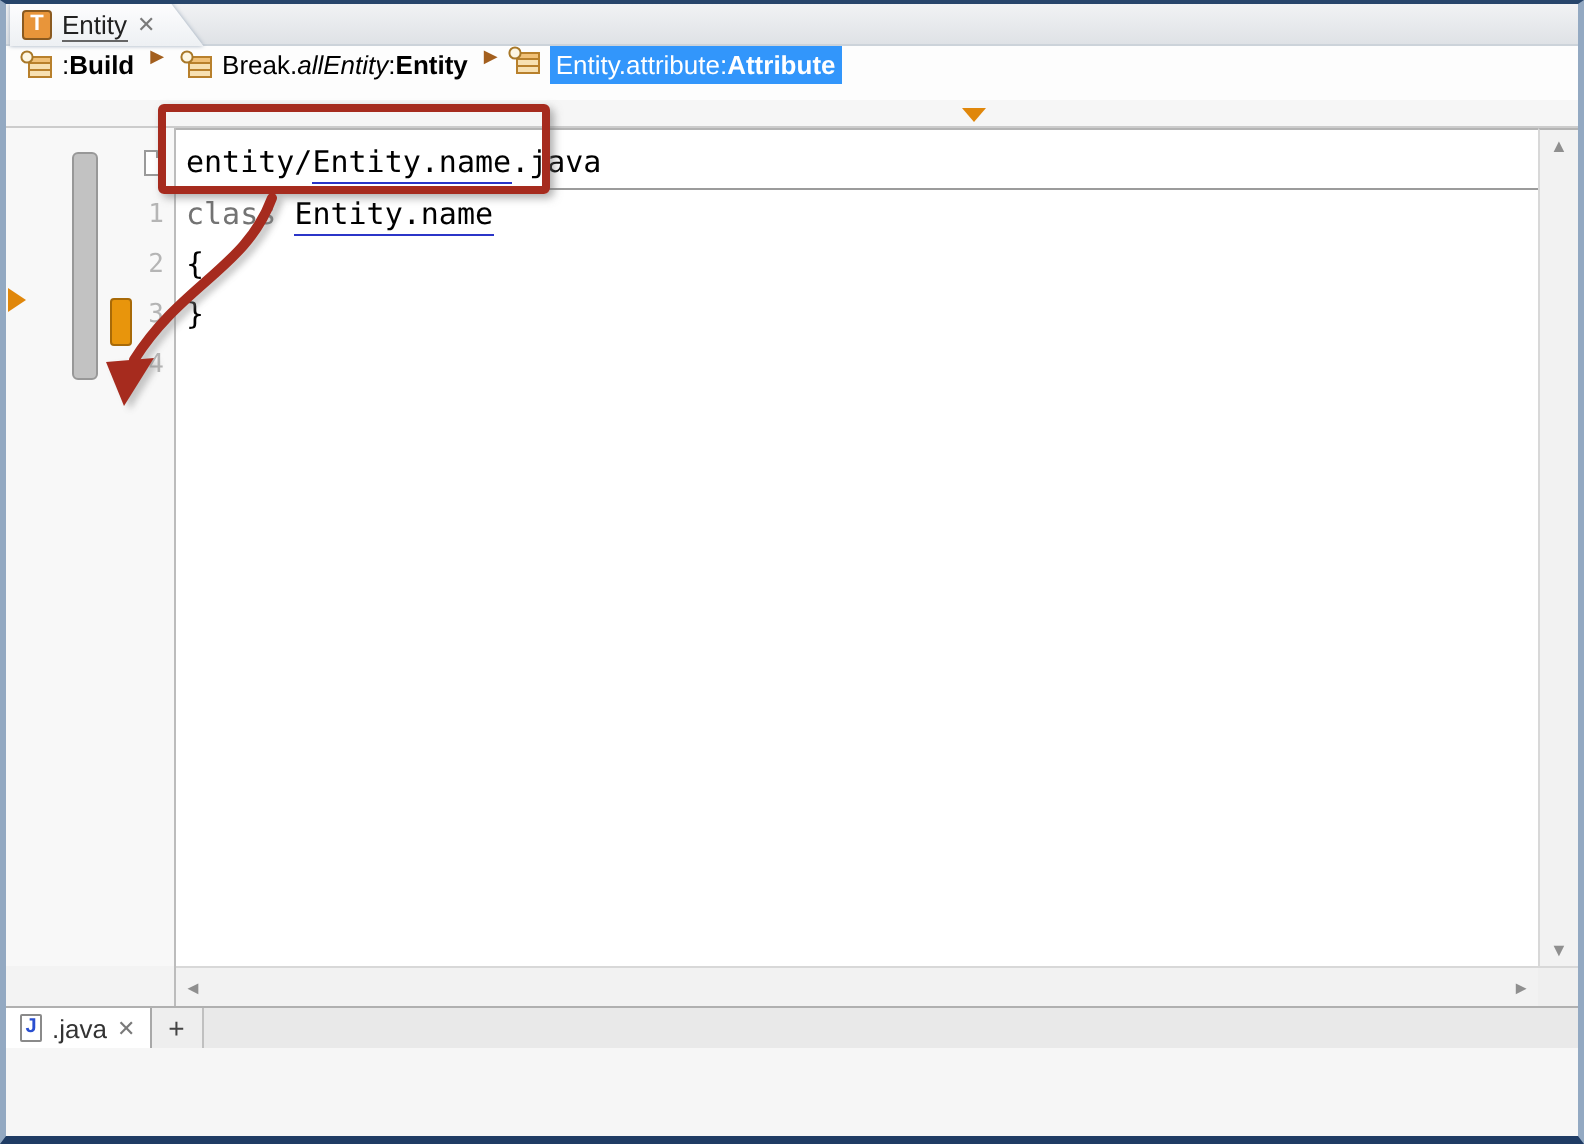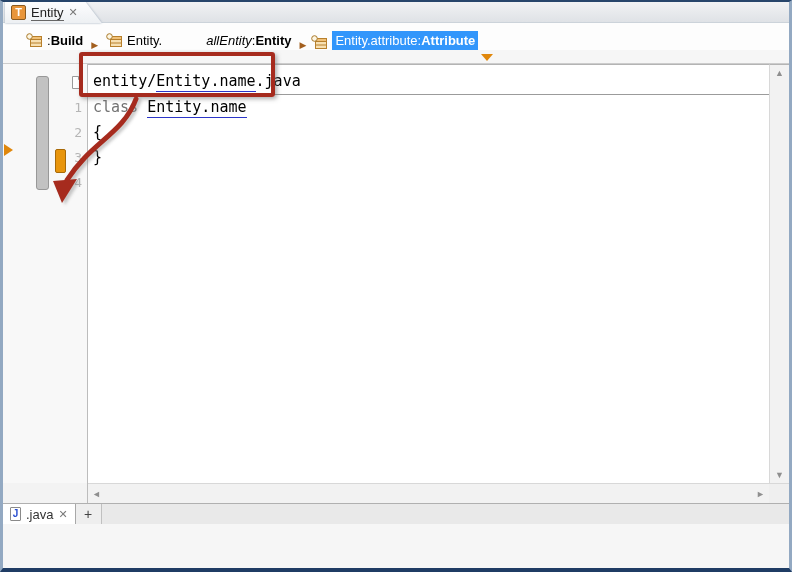--- a/index.html
+++ b/index.html
@@ -22,25 +22,25 @@
     background:linear-gradient(#fdfdfe,#edf0f3);
     clip-path: polygon(0 0, calc(100% - 16px) 0, 100% 100%, 0 100%);
   }
   .etab-wrap { filter:drop-shadow(0 0 1px #9aa9ba); position:absolute; left:0; top:0; height:21px; }
   .t-icon { width:15px; height:15px; background:#e8953a; border:1px solid #8a5a20; border-radius:2px;
             color:#fff; font-weight:bold; font-size:11px; line-height:13px; text-align:center; }
   .etab-label { font-size:13px; color:#222; border-bottom:1px solid #666; padding-bottom:0px; }
   .close-x { color:#7a7a7a; font-size:11px; cursor:default; }
 
   
-  .breadcrumb { height:27px; background:#fdfdfd; display:flex; align-items:flex-end; padding-left:20px; gap:4px; }
+  .breadcrumb { height:27px; background:#fdfdfd; display:flex; align-items:flex-start; padding-left:4px; gap:4px; }
   .crumb { display:flex; align-items:center; gap:4px; font-size:13px; color:#000; padding:2px 3px; }
   .crumb.selected { background:#3296fb; color:#fff; }
   .crumb-sep { color:#a35f1e; font-size:9px; padding:0 1px; }
-  .ital { font-style:italic;margin-left:44px; }
+  .ital { font-style:italic; }
   .bold { font-weight:bold; }
 
   
   .selrow { height:44px; background:#f5f5f5; display:flex; align-items:center; padding:0 16px 0 18px; border-bottom:1px solid #d5d5d5; }
   .selrow label.sel { font-size:13px; color:#222; }
   .selinput {
     flex:1; height:24px; margin-left:12px; border:1px solid #a9a9a9; border-top-color:#8a8a8a;
     background:#fff; font-family:"DejaVu Sans Mono", monospace; font-size:15px; padding:0 6px; color:#000;
     text-decoration:underline; text-decoration-color:#2b35c8; text-underline-offset:3px; outline:none;
   }
@@ -128,21 +128,21 @@
         <span><span>:</span><span class="bold">Build</span></span>
       </div>
       <span class="crumb-sep">▶</span>
       <div class="crumb">
         <svg width="17" height="15" viewBox="0 0 17 15">
             <rect x="4.5" y="3.5" width="11" height="10" fill="#f7e0b2" stroke="#b8802c"></rect>
             <rect x="4.5" y="3.5" width="11" height="3" fill="#f0c077" stroke="#b8802c"></rect>
             <line x1="4.5" y1="10" x2="15.5" y2="10" stroke="#b8802c"></line>
             <circle cx="3.5" cy="3.5" r="2.8" fill="#fdf6e3" stroke="#a87828"></circle>
           </svg>
-        <span><span>Entity.</span><span class="ital">allEntity</span><span>:</span><span class="bold">Entity</span></span>
+        <span><span>Break.</span><span class="ital">allEntity</span><span>:</span><span class="bold">Entity</span></span>
       </div>
       <span class="crumb-sep">▶</span>
       <svg width="17" height="15" viewBox="0 0 17 15">
           <rect x="4.5" y="3.5" width="11" height="10" fill="#f7e0b2" stroke="#b8802c"></rect>
           <rect x="4.5" y="3.5" width="11" height="3" fill="#f0c077" stroke="#b8802c"></rect>
           <line x1="4.5" y1="10" x2="15.5" y2="10" stroke="#b8802c"></line>
           <circle cx="3.5" cy="3.5" r="2.8" fill="#fdf6e3" stroke="#a87828"></circle>
         </svg>
       <div class="crumb selected">
         <span><span>Entity.attribute</span><span>:</span><span class="bold">Attribute</span></span>

